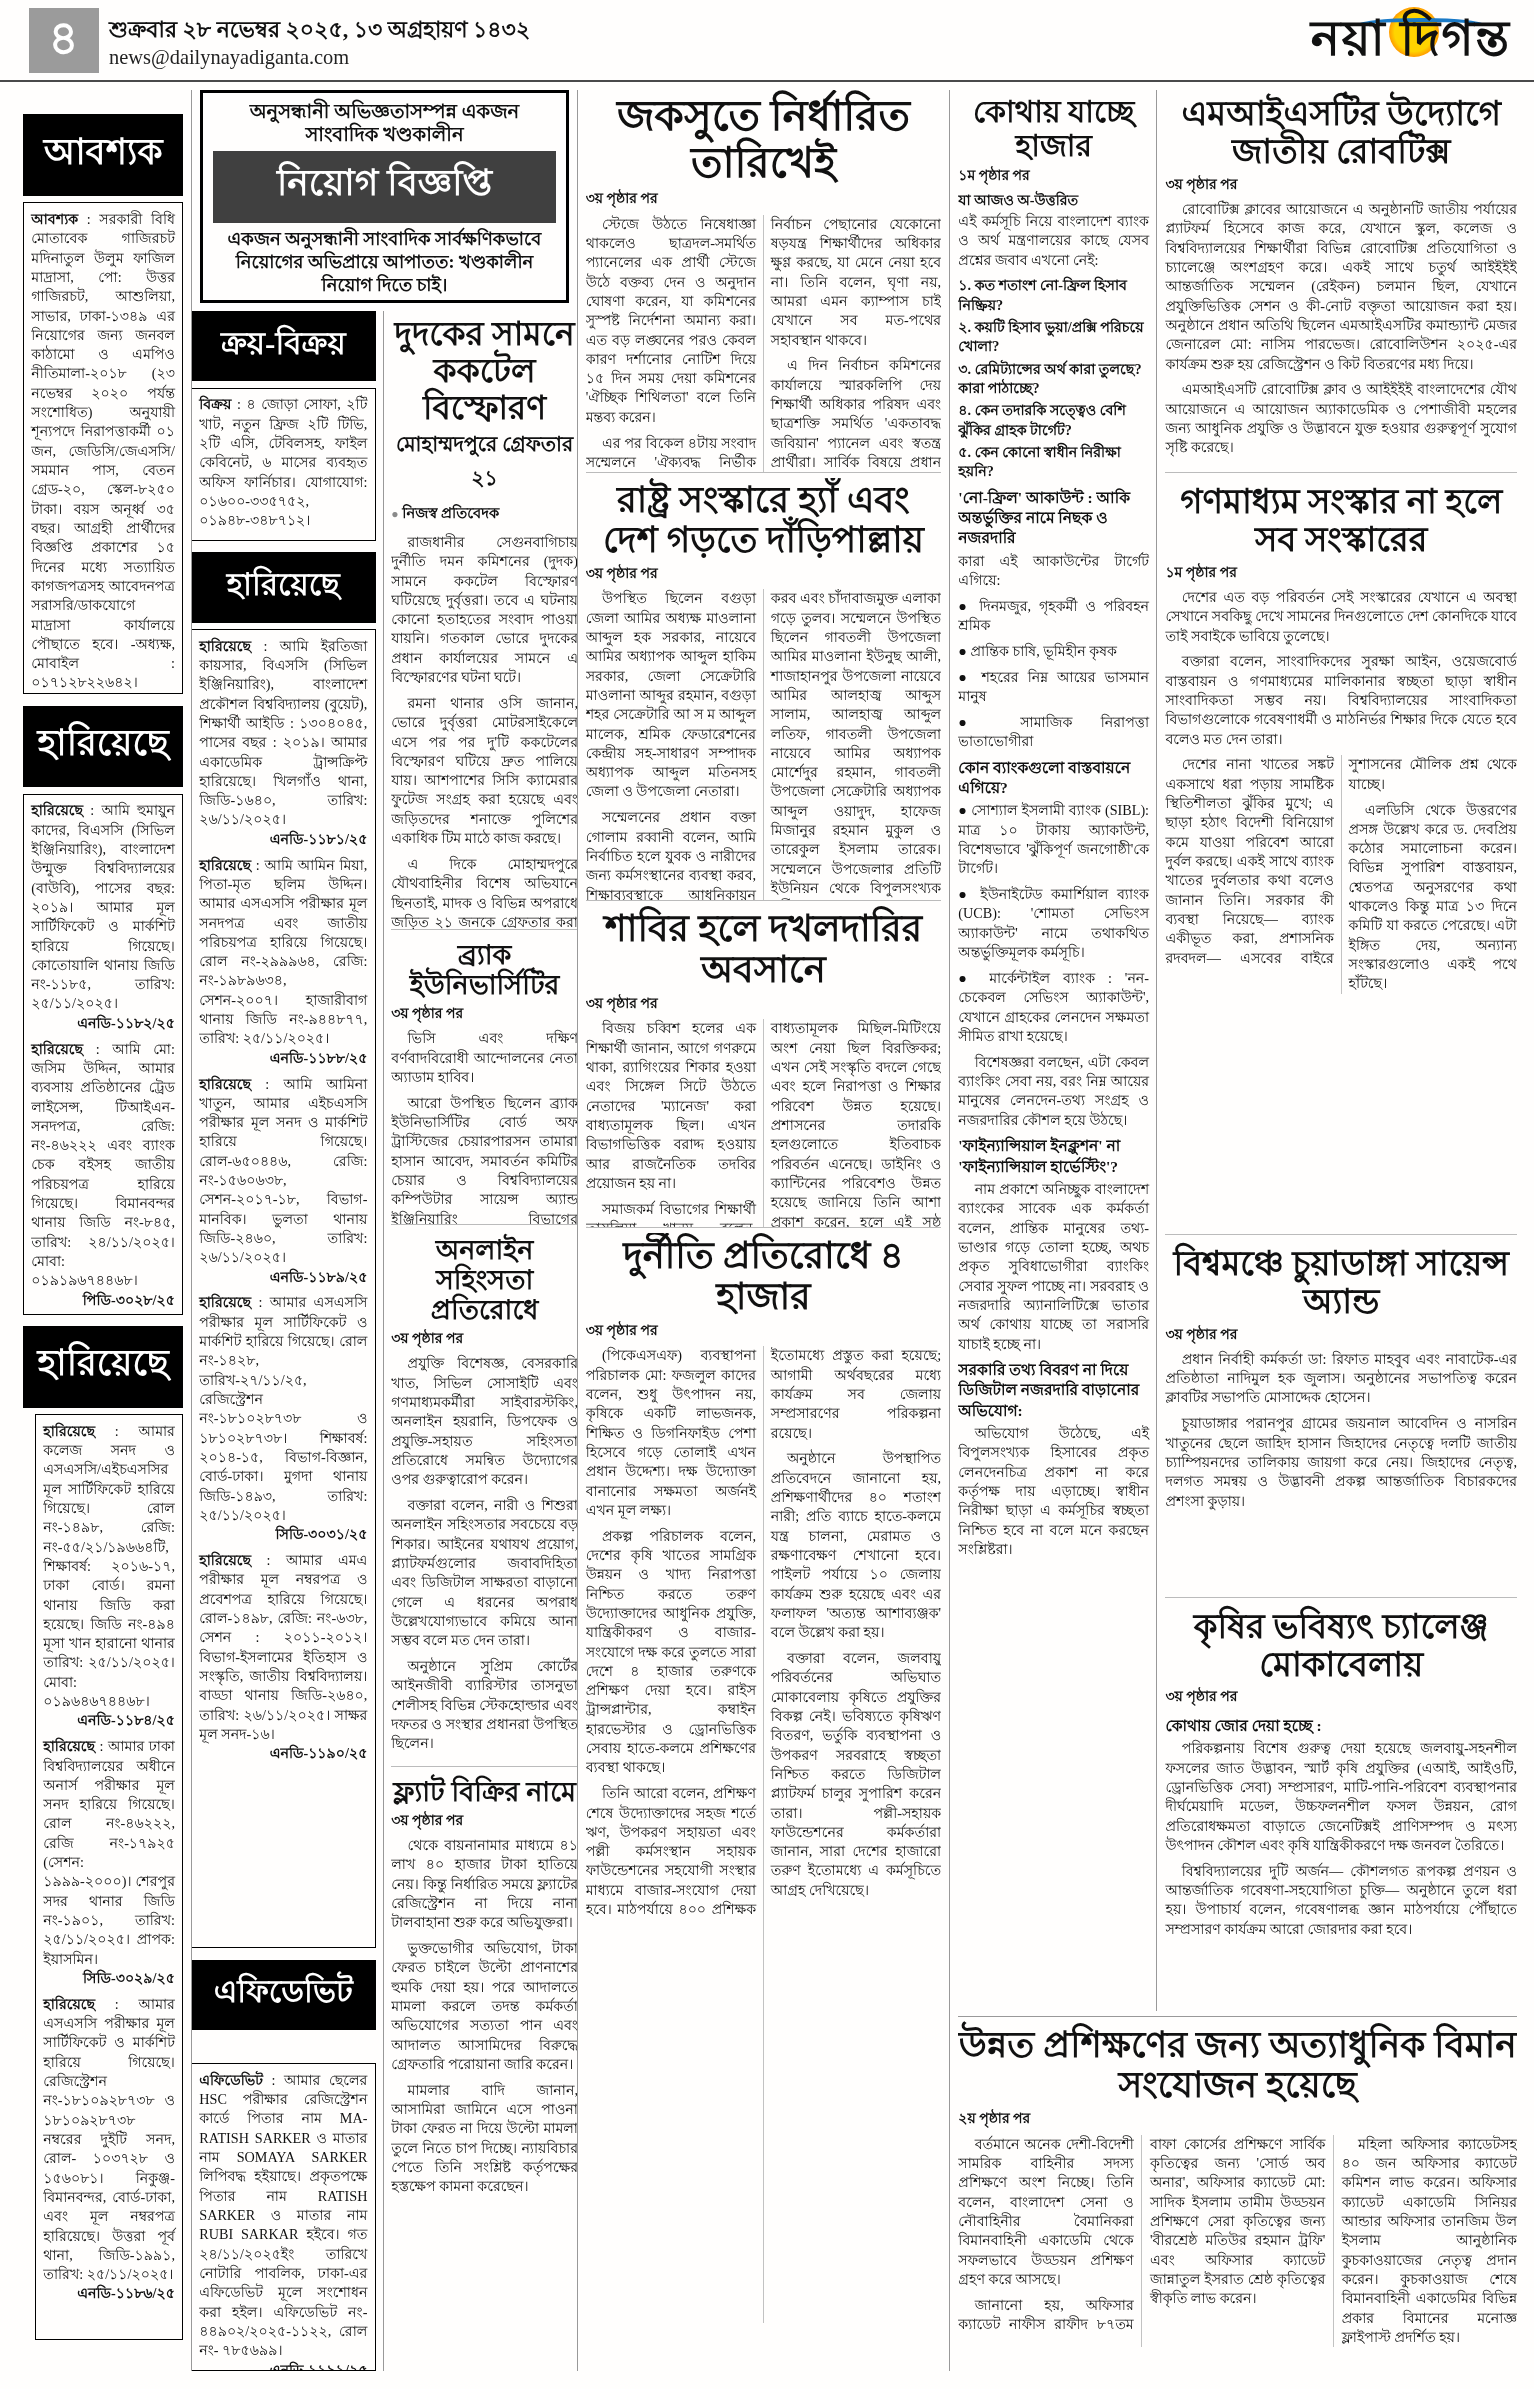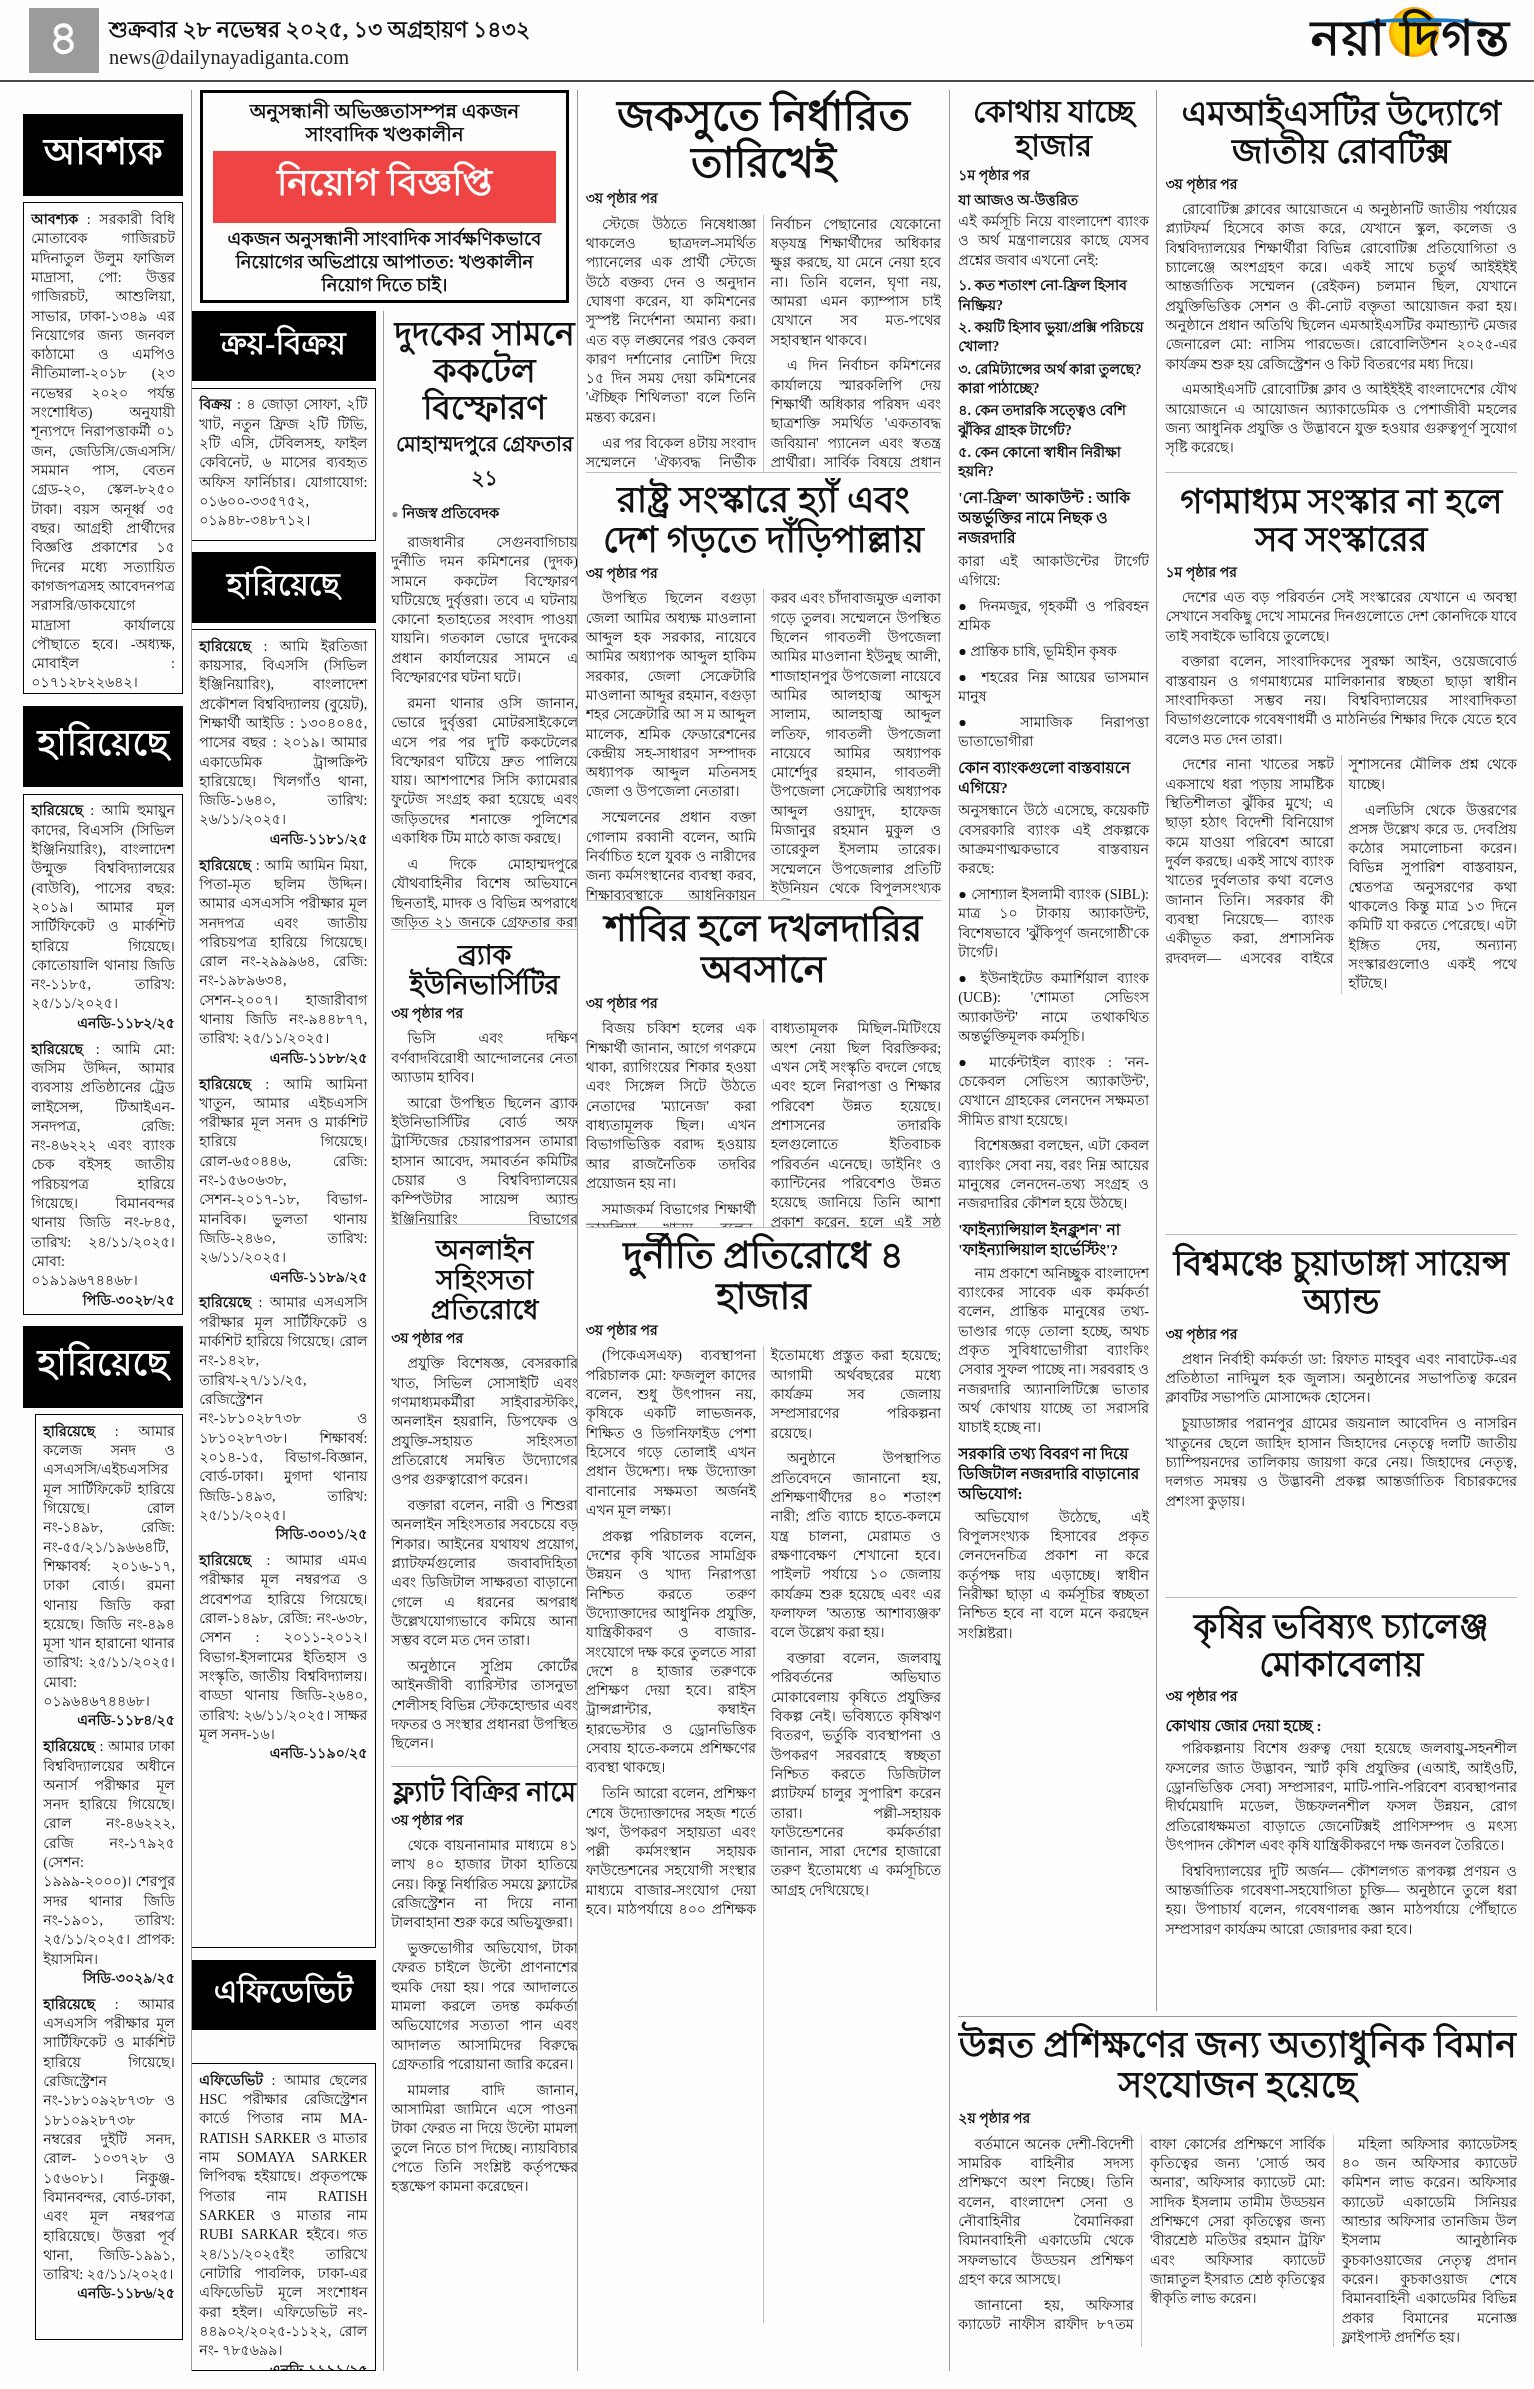--- a/index.html
+++ b/index.html
@@ -51,21 +51,21 @@
   .twocol{columns:2;column-gap:14.7px;column-rule:0.8px solid #c2c2c2;}
   .threecol{columns:3;column-gap:16.3px;column-rule:0.8px solid #c2c2c2;}
   .art{overflow:hidden;box-sizing:border-box;border-bottom:0.8px solid #bbb;padding-bottom:3.3px;margin-bottom:4.9px;}
   .art.last{border-bottom:none;flex:1;min-height:0;margin-bottom:0;}
   .qline{font-size:14.2px;line-height:1.35;margin:0 0 3.3px;font-weight:bold;}
   .bsub{font-size:15.5px;font-weight:bold;margin:6.5px 0 3.3px;line-height:1.3;}
   
   .jobbox{border:3.3px solid #000;height:213px;box-sizing:border-box;padding:6.5px 9.8px;text-align:center;
           margin-bottom:8.1px;overflow:hidden;}
   .jobtop{font-size:19.5px;font-weight:bold;line-height:1.2;}
-  .jobtitle{background:#ef4444;color:#fff;font-size:36px;font-weight:bold;padding:3.3px 0 8.1px;margin:4.9px 0;}
+  .jobtitle{background:#404040;color:#fff;font-size:36px;font-weight:bold;padding:3.3px 0 8.1px;margin:4.9px 0;}
   .jobbody{font-size:18px;font-weight:bold;line-height:1.3;text-align:center;margin:3.3px 0;}
   .jobsig{font-size:15.5px;font-weight:bold;margin-top:3.3px;}
   .bandgap{margin-top:11.4px;margin-bottom:6.5px;}
 </style>
 </head>
 <body>
 
 <div class="page">
 
   <div class="hdr">
@@ -216,21 +216,20 @@
           <p class="qline">৩. রেমিট্যান্সের অর্থ কারা তুলছে? কারা পাঠাচ্ছে?</p>
           <p class="qline">৪. কেন তদারকি সত্ত্বেও বেশি ঝুঁকির গ্রাহক টার্গেট?</p>
           <p class="qline">৫. কেন কোনো স্বাধীন নিরীক্ষা হয়নি?</p>
           <div class="bsub">'নো-ফ্রিল' আকাউন্ট : আকি অন্তর্ভুক্তির নামে নিছক ও নজরদারি</div>
           <p class="body lead0">কারা এই আকাউন্টের টার্গেট এগিয়ে:</p>
           <p class="entry">● দিনমজুর, গৃহকর্মী ও পরিবহন শ্রমিক</p>
           <p class="entry">● প্রান্তিক চাষি, ভূমিহীন কৃষক</p>
           <p class="entry">● শহরের নিম্ন আয়ের ভাসমান মানুষ</p>
           <p class="entry">● সামাজিক নিরাপত্তা ভাতাভোগীরা</p>
           <div class="bsub">কোন ব্যাংকগুলো বাস্তবায়নে এগিয়ে?</div>
-          <p class="body lead0">অনুসন্ধানে উঠে এসেছে, কয়েকটি বেসরকারি ব্যাংক এই প্রকল্পকে আক্রমণাত্মকভাবে বাস্তবায়ন করছে:</p>
           <p class="entry">● সোশ্যাল ইসলামী ব্যাংক (SIBL): মাত্র ১০ টাকায় অ্যাকাউন্ট, বিশেষভাবে 'ঝুঁকিপূর্ণ জনগোষ্ঠী'কে টার্গেট।</p>
           <p class="entry">● ইউনাইটেড কমার্শিয়াল ব্যাংক (UCB): 'শোমতা সেভিংস অ্যাকাউন্ট' নামে তথাকথিত অন্তর্ভুক্তিমূলক কর্মসূচি।</p>
           <p class="entry">● মার্কেন্টাইল ব্যাংক : 'নন-চেকেবল সেভিংস অ্যাকাউন্ট', যেখানে গ্রাহকের লেনদেন সক্ষমতা সীমিত রাখা হয়েছে।</p>
           <p class="body">বিশেষজ্ঞরা বলছেন, এটা কেবল ব্যাংকিং সেবা নয়, বরং নিম্ন আয়ের মানুষের লেনদেন-তথ্য সংগ্রহ ও নজরদারির কৌশল হয়ে উঠছে।</p>
           <div class="bsub">'ফাইন্যান্সিয়াল ইনক্লুশন' না 'ফাইন্যান্সিয়াল হার্ভেস্টিং'?</div>
           <p class="body">নাম প্রকাশে অনিচ্ছুক বাংলাদেশ ব্যাংকের সাবেক এক কর্মকর্তা বলেন, প্রান্তিক মানুষের তথ্য-ভাণ্ডার গড়ে তোলা হচ্ছে, অথচ প্রকৃত সুবিধাভোগীরা ব্যাংকিং সেবার সুফল পাচ্ছে না। সরবরাহ ও নজরদারি অ্যানালিটিক্সে ভাতার অর্থ কোথায় যাচ্ছে তা সরাসরি যাচাই হচ্ছে না।</p>
           <div class="bsub">সরকারি তথ্য বিবরণ না দিয়ে ডিজিটাল নজরদারি বাড়ানোর অভিযোগ:</div>
           <p class="body">অভিযোগ উঠেছে, এই বিপুলসংখ্যক হিসাবের প্রকৃত লেনদেনচিত্র প্রকাশ না করে কর্তৃপক্ষ দায় এড়াচ্ছে। স্বাধীন নিরীক্ষা ছাড়া এ কর্মসূচির স্বচ্ছতা নিশ্চিত হবে না বলে মনে করছেন সংশ্লিষ্টরা।</p>
         </div>
 

